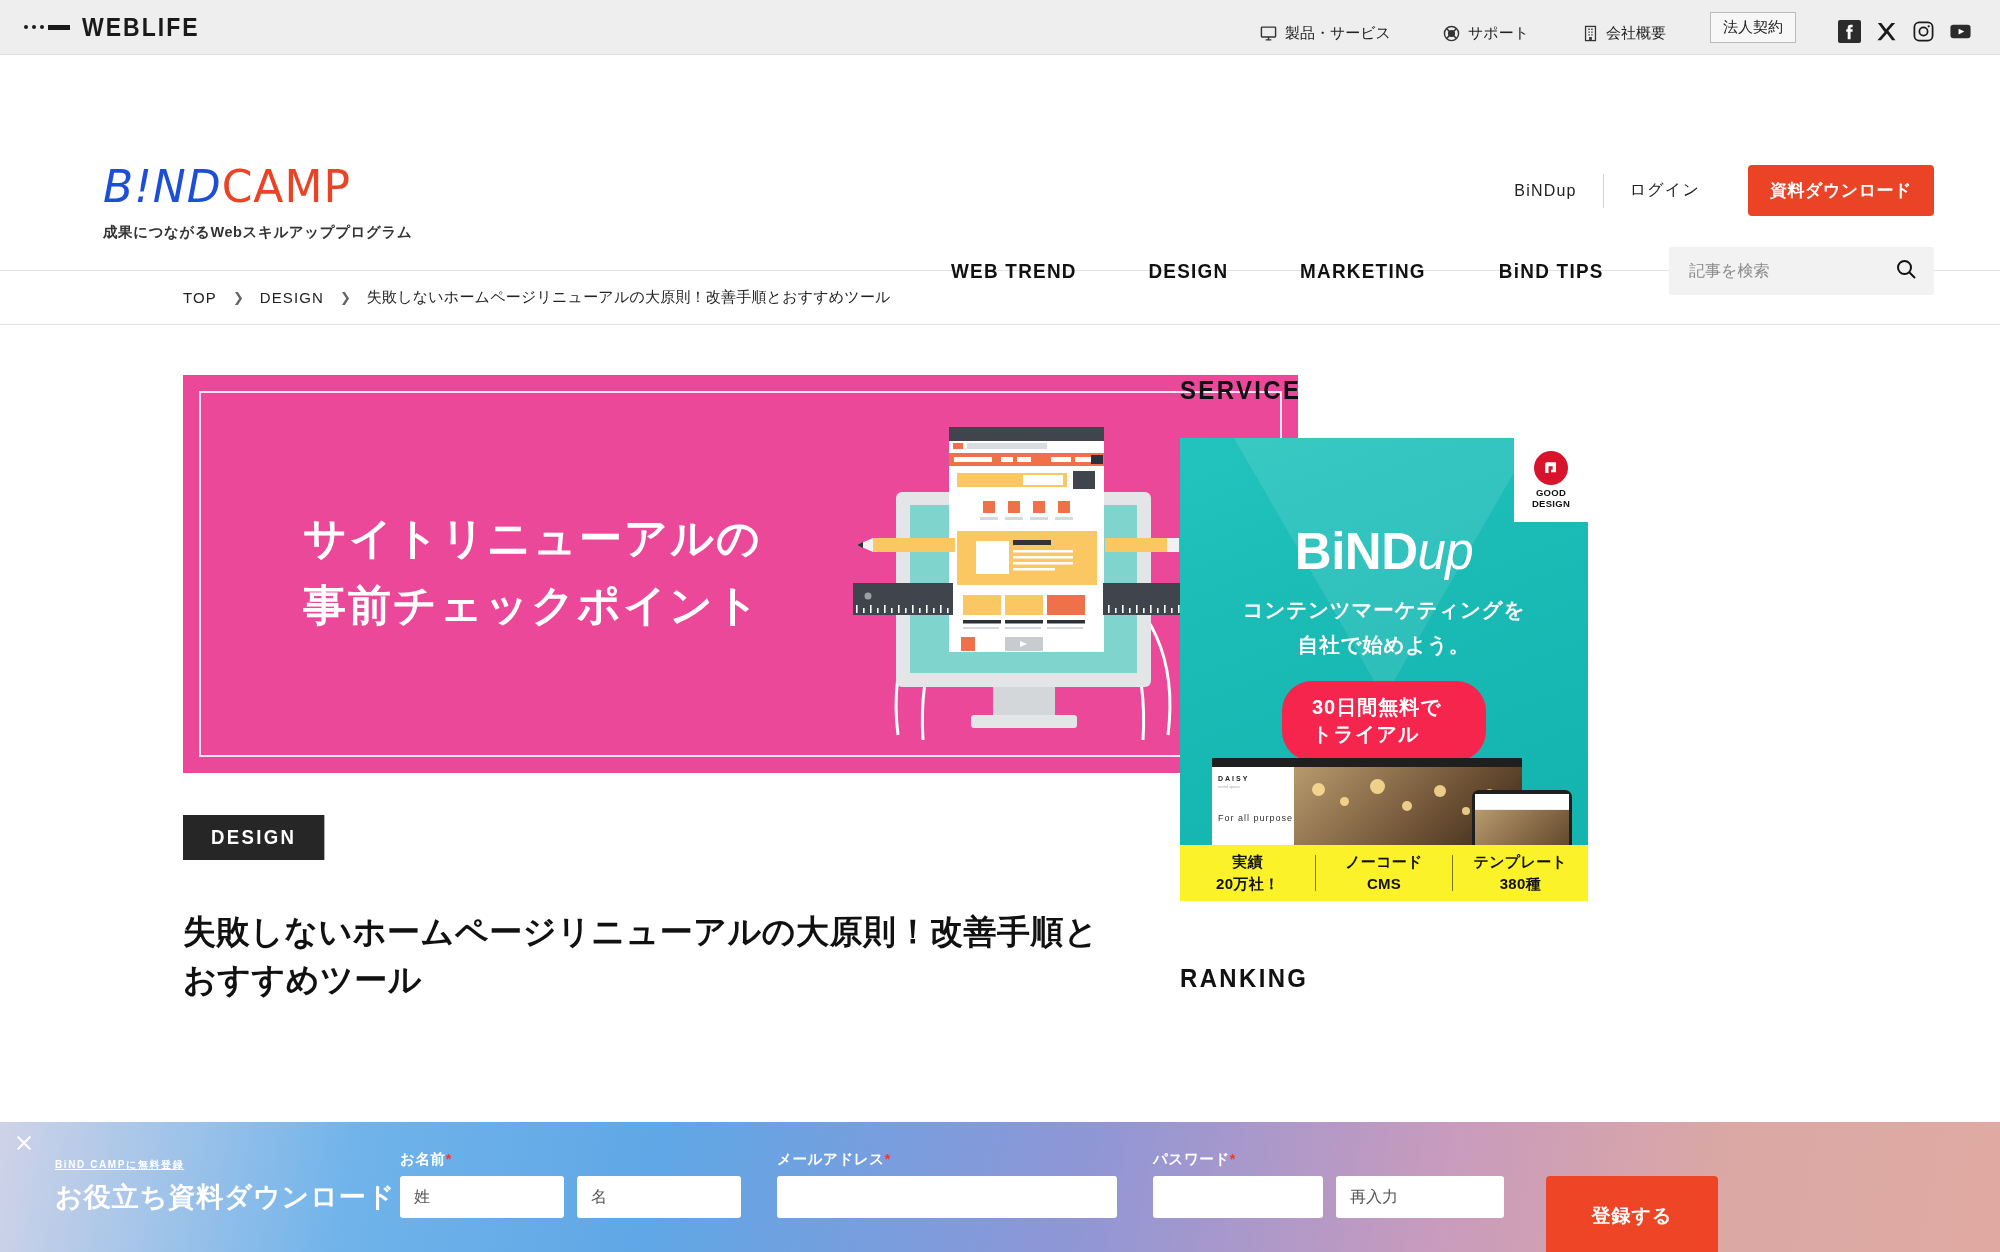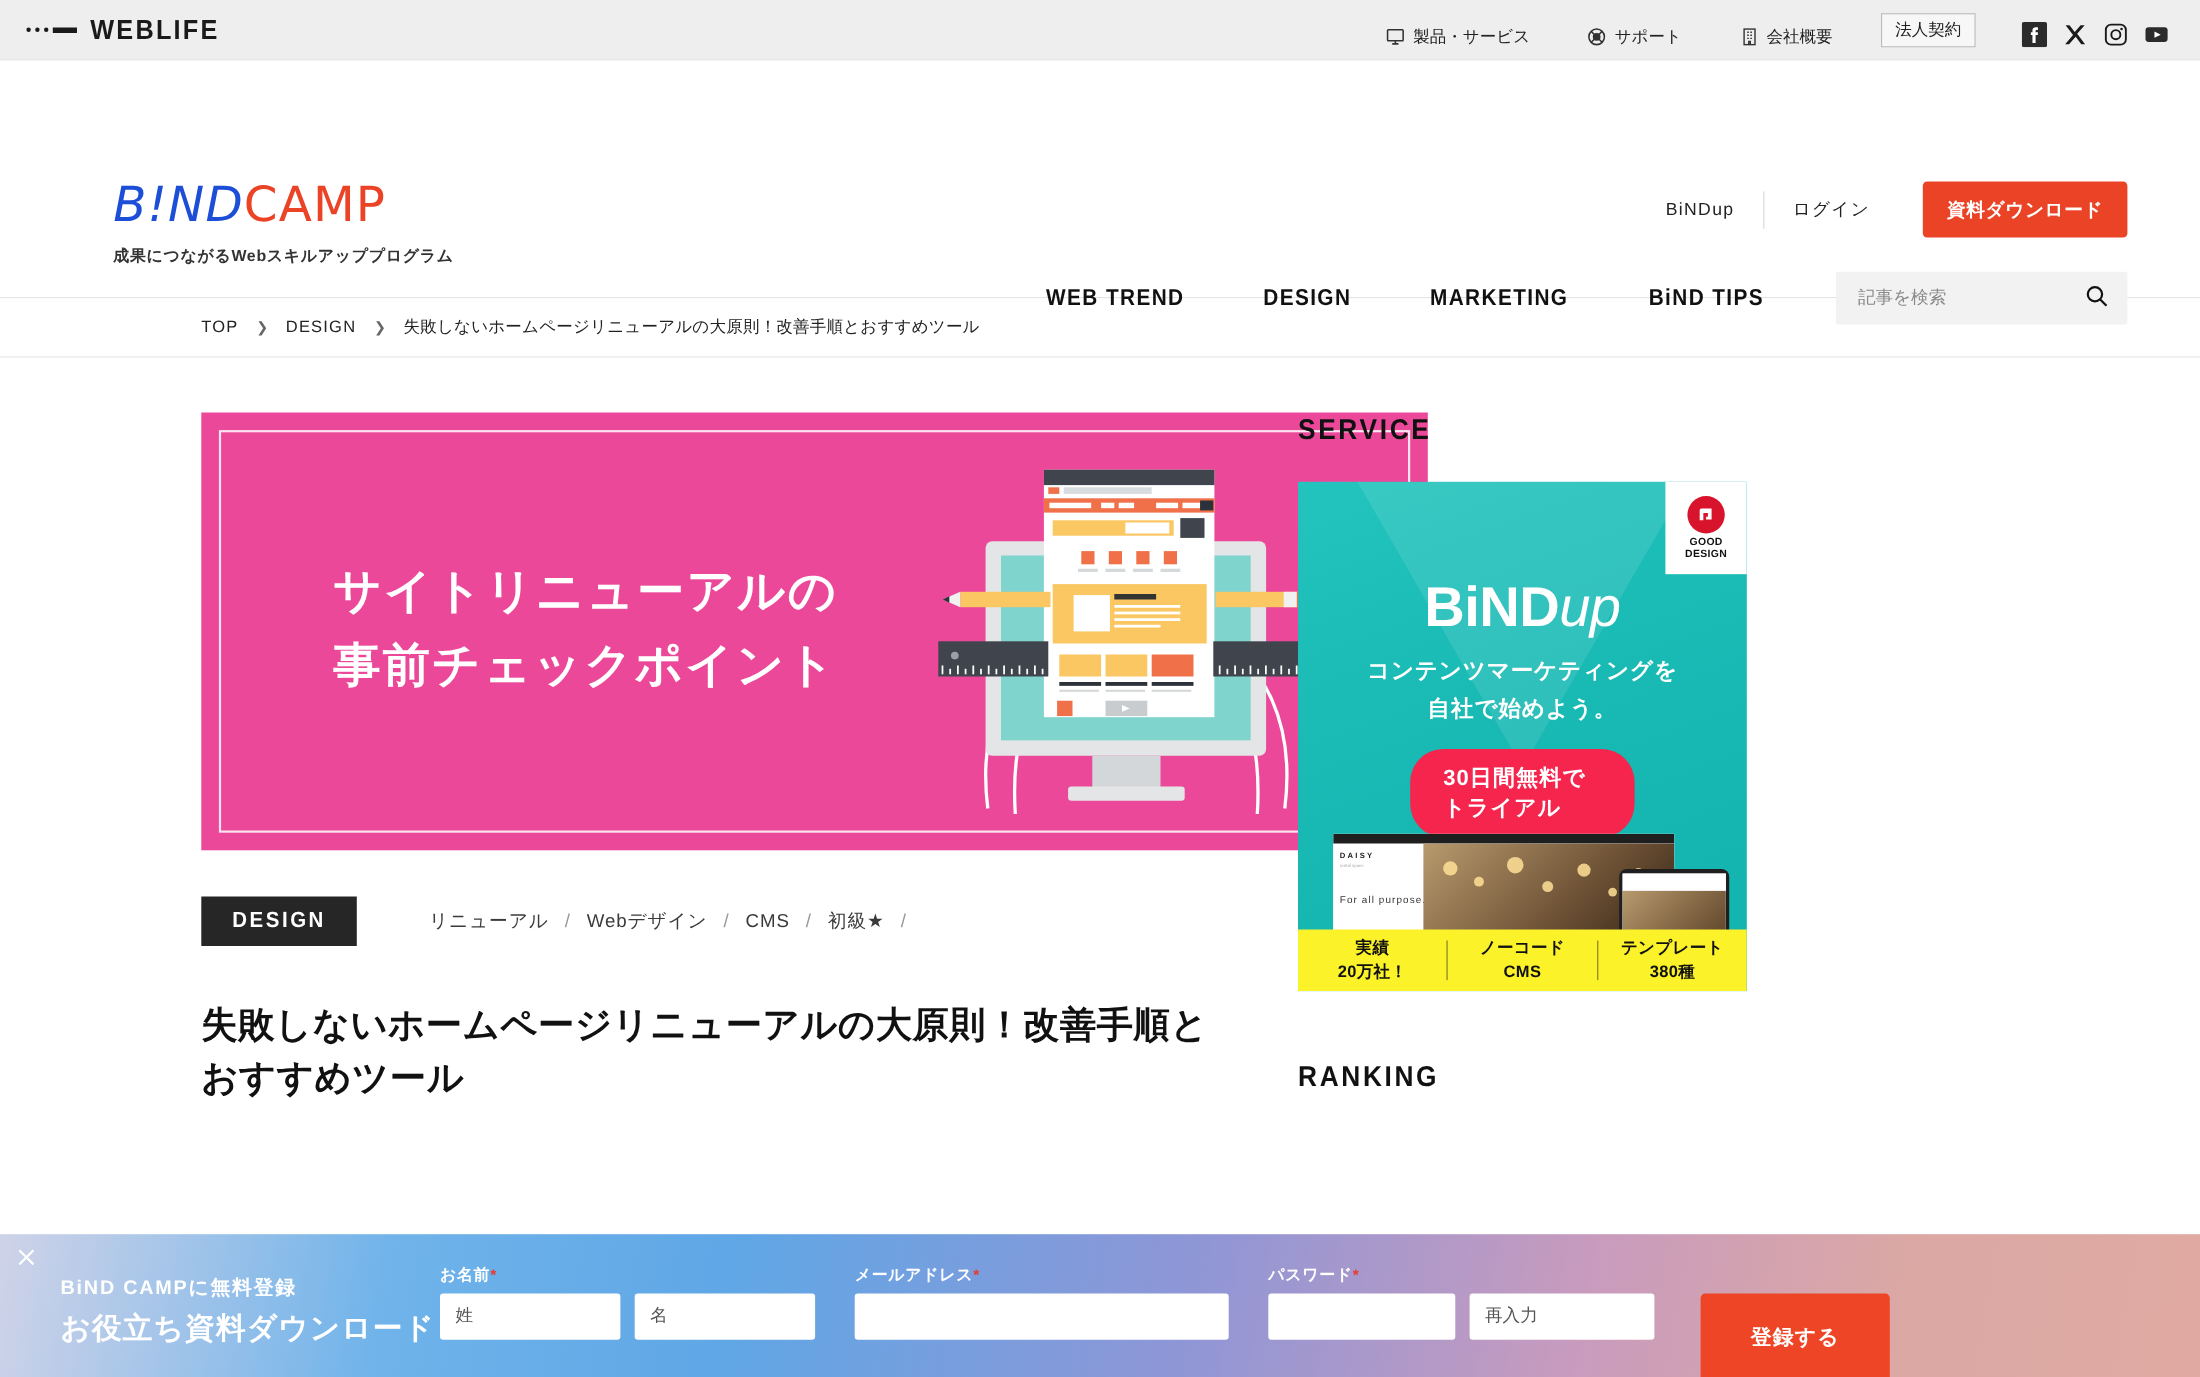--- a/index.html
+++ b/index.html
@@ -185,21 +185,21 @@
   .rank-h{ margin-top:62px; }
 
   
   .signup{
     position:absolute; left:0; bottom:0; width:2000px; height:130px;
     background:linear-gradient(100deg,#cfd3e8 0%,#6fb3ea 18%,#5fa7e6 33%,#8f96d6 54%,#c99bbd 72%,#dba8a4 86%,#e0aaa2 100%);
     display:flex; align-items:flex-start;
   }
   .su-close{ position:absolute; left:13px; top:10px; width:22px; height:22px; cursor:pointer; }
   .su-left{ padding:36px 0 0 55px; width:400px; }
-  .su-kicker{ color:#fff; font-size:18px; font-weight:700; letter-spacing:1.6px; }
+  .su-kicker{ color:#fff; font-size:10px; font-weight:700; letter-spacing:1.6px;text-decoration:underline; }
   .su-title{ color:#fff; font-size:27px; font-weight:700; letter-spacing:1px; margin-top:7px; }
   .su-fields{ display:flex; align-items:flex-start; gap:14px; padding-top:28px; }
   .fgroup{ display:flex; flex-direction:column; }
   .flabel{ font-size:14.5px; font-weight:700; color:#fff; margin-bottom:7px; letter-spacing:.6px; }
   .flabel .req{ color:#e83b2c; font-size:14px; }
   .frow{ display:flex; gap:13px; }
   .finput{
     height:42px; background:#fff; border:0; border-radius:3px; outline:0;
     font-size:16px; color:#333; padding:0 14px;
     font-family:"Liberation Sans","DejaVu Sans",sans-serif;
@@ -434,30 +434,20 @@
               <rect x="362" y="203" width="1.6" height="5"></rect>
             <rect x="369" y="200" width="1.6" height="8"></rect>
               <rect x="376" y="203" width="1.6" height="5"></rect>
           </g>
         </svg>
       </div>
     </div>
 
     <div class="tagrow">
       <div class="cat-badge">DESIGN</div>
-      <div class="tags">
-        <span>リニューアル</span>
-        <span class="sl">/</span>
-        <span>Webデザイン</span>
-        <span class="sl">/</span>
-        <span>CMS</span>
-        <span class="sl">/</span>
-        <span>初級★</span>
-        <span class="sl">/</span>
-      </div>
     </div>
 
 
     <h1 class="art-title">失敗しないホームページリニューアルの大原則！改善手順とおすすめツール</h1>
   </div>
 
   <div class="col-side">
     <div class="side-h">SERVICE</div>
 
     <div class="ad">

